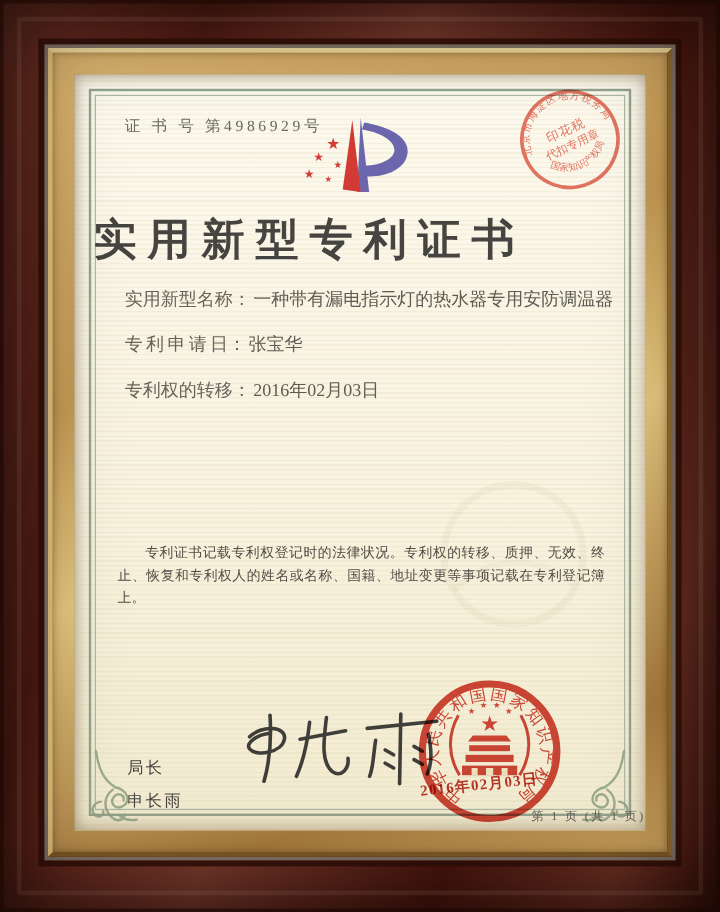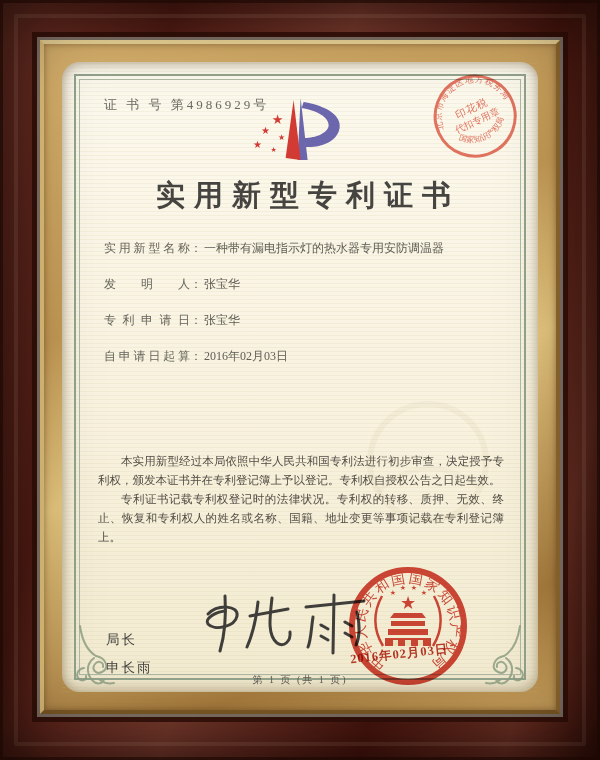--- a/index.html
+++ b/index.html
@@ -12,50 +12,50 @@
   .frame::before{content:"";position:absolute;inset:14px;
     border:4px solid rgba(255,230,200,.10);border-radius:2px;pointer-events:none;}
   
   .gold{position:absolute;left:40px;top:40px;right:40px;bottom:46px;
     background:linear-gradient(160deg,#d9b36e 0%,#c49a55 35%,#e6c77f 55%,#a87c3e 85%,#c8a05c 100%);
     border:4px solid;border-color:#ecd698 #8f6a30 #7d5a26 #e2c27a;
     box-shadow:0 0 0 3px rgba(185,192,176,.55), 0 0 0 8px rgba(46,14,7,.85), inset 0 0 6px rgba(80,50,15,.5);}
   
   .paper{position:absolute;left:18px;top:18px;right:18px;bottom:18px;
     background:linear-gradient(180deg,#fcf9ee 0%,#f8f2df 55%,#f2ebd0 100%);
-    box-shadow:inset 2px 3px 10px rgba(110,80,40,.30), inset -2px -4px 12px rgba(125,95,50,.28);border-radius:18px;}
+    box-shadow:inset 2px 3px 10px rgba(110,80,40,.30), inset -2px -4px 12px rgba(125,95,50,.28);}
   .paper::before{content:"";position:absolute;inset:0;pointer-events:none;
     background:repeating-linear-gradient(0deg,rgba(203,188,140,.14) 0 1px,transparent 1px 4px);}
   .gb-outer{position:absolute;inset:12px;border:2px solid #93a38c;pointer-events:none;}
   .gb-inner{position:absolute;inset:17px;border:1px solid #aebaa6;pointer-events:none;}
   
   .cert-no{position:absolute;left:42px;top:34px;font-size:13px;letter-spacing:3px;color:#6b6a63;}
   .logo{position:absolute;left:50%;top:28px;transform:translateX(-47%);}
-  .title{position:absolute;left:16px;right:0;top:114px;margin:0;text-align:center;
-    font-size:29px;font-weight:bold;letter-spacing:9px;color:#454440;}
-  .fields{position:absolute;left:42px;top:178px;width:410px;font-size:12px;color:#66655b;}
+  .title{position:absolute;left:16px;right:0;top:114px;margin:0;text-align:left;
+    font-size:36px;font-weight:bold;letter-spacing:9px;color:#454440;}
+  .fields{position:absolute;left:42px;top:178px;width:410px;font-size:15px;color:#66655b;}
   .field-row{margin-bottom:19px;white-space:nowrap;}
   .lbl{display:inline-block;min-width:86px;text-align:justify;text-align-last:justify;}
   .sep{margin-right:2px;}
   .val{color:#5d5c53;}
   .paras{position:absolute;left:36px;right:34px;top:390px;font-size:11.5px;line-height:1.65;
     color:#514d45;text-align:justify;}
   .paras p{margin:0;text-indent:2em;}
   .officer{position:absolute;left:44px;top:564px;font-size:13.5px;line-height:2.05;color:#44433f;letter-spacing:2px;}
   .sig{position:absolute;left:132px;top:528px;}
   
   .seal-main{position:absolute;left:282px;top:500px;mix-blend-mode:multiply;opacity:.92;}
   .seal-date{position:absolute;left:288px;top:584px;font-size:12.5px;font-weight:bold;color:#bf3a2c;
     letter-spacing:1px;transform:rotate(-6deg);mix-blend-mode:multiply;}
   .stamp-wrap{position:absolute;left:362px;top:2px;transform:rotate(-25deg);opacity:.85;mix-blend-mode:multiply;}
   .flourish{position:absolute;opacity:.85;}
   .fl-left{left:4px;bottom:4px;}
   .fl-right{right:4px;bottom:4px;transform:scaleX(-1);}
   .watermark{position:absolute;right:40px;top:330px;opacity:.5;pointer-events:none;}
-  .footer{position:absolute;left:0;right:0;bottom:5px;text-align:center;
+  .footer{position:absolute;left:0;right:0;bottom:5px;text-align:right;
     font-size:10px;letter-spacing:2px;color:#5f5a52;}
   
   .scene::after{content:"";position:absolute;inset:0;pointer-events:none;
     box-shadow:inset 0 0 90px rgba(15,4,0,.55);}
 </style>
 </head>
 <body>
 
 <div class="scene">
   <div class="frame"></div>
@@ -77,32 +77,28 @@
         <text x="30" y="62" font-size="7" fill="#d13b33" text-anchor="middle">★</text>
       </svg>
 
       <h1 class="title">实用新型专利证书</h1>
 
       <div class="fields">
         <div class="field-row">
           <span class="lbl">实用新型名称</span><span class="sep">：</span><span class="val">一种带有漏电指示灯的热水器专用安防调温器</span>
         </div>
         <div class="field-row">
-          <span class="lbl">发明人</span><span class="sep">：</span><span class="val">张宝华</span>
-        </div>
-        <div class="field-row">
           <span class="lbl">专利申请日</span><span class="sep">：</span><span class="val">张宝华</span>
         </div>
         <div class="field-row">
-          <span class="lbl">自申请日起算</span><span class="sep">：</span><span class="val">2016年02月03日</span>
+          <span class="lbl">专利权的转移</span><span class="sep">：</span><span class="val">2016年02月03日</span>
         </div>
       </div>
 
       <div class="paras">
-        <p>本实用新型经过本局依照中华人民共和国专利法进行初步审查，决定授予专利权，颁发本证书并在专利登记簿上予以登记。专利权自授权公告之日起生效。</p>
         <p>专利证书记载专利权登记时的法律状况。专利权的转移、质押、无效、终止、恢复和专利权人的姓名或名称、国籍、地址变更等事项记载在专利登记簿上。</p>
       </div>
 
       <svg class="watermark" width="140" height="140" viewBox="0 0 140 140">
         <circle cx="70" cy="70" r="58" fill="none" stroke="rgba(160,140,95,0.14)" stroke-width="6"></circle>
         <path d="M20,100 C50,70 90,70 120,95" fill="none" stroke="rgba(160,140,95,0.12)" stroke-width="5"></path>
       </svg>
 
       <div class="officer">
         <div>局长</div>

